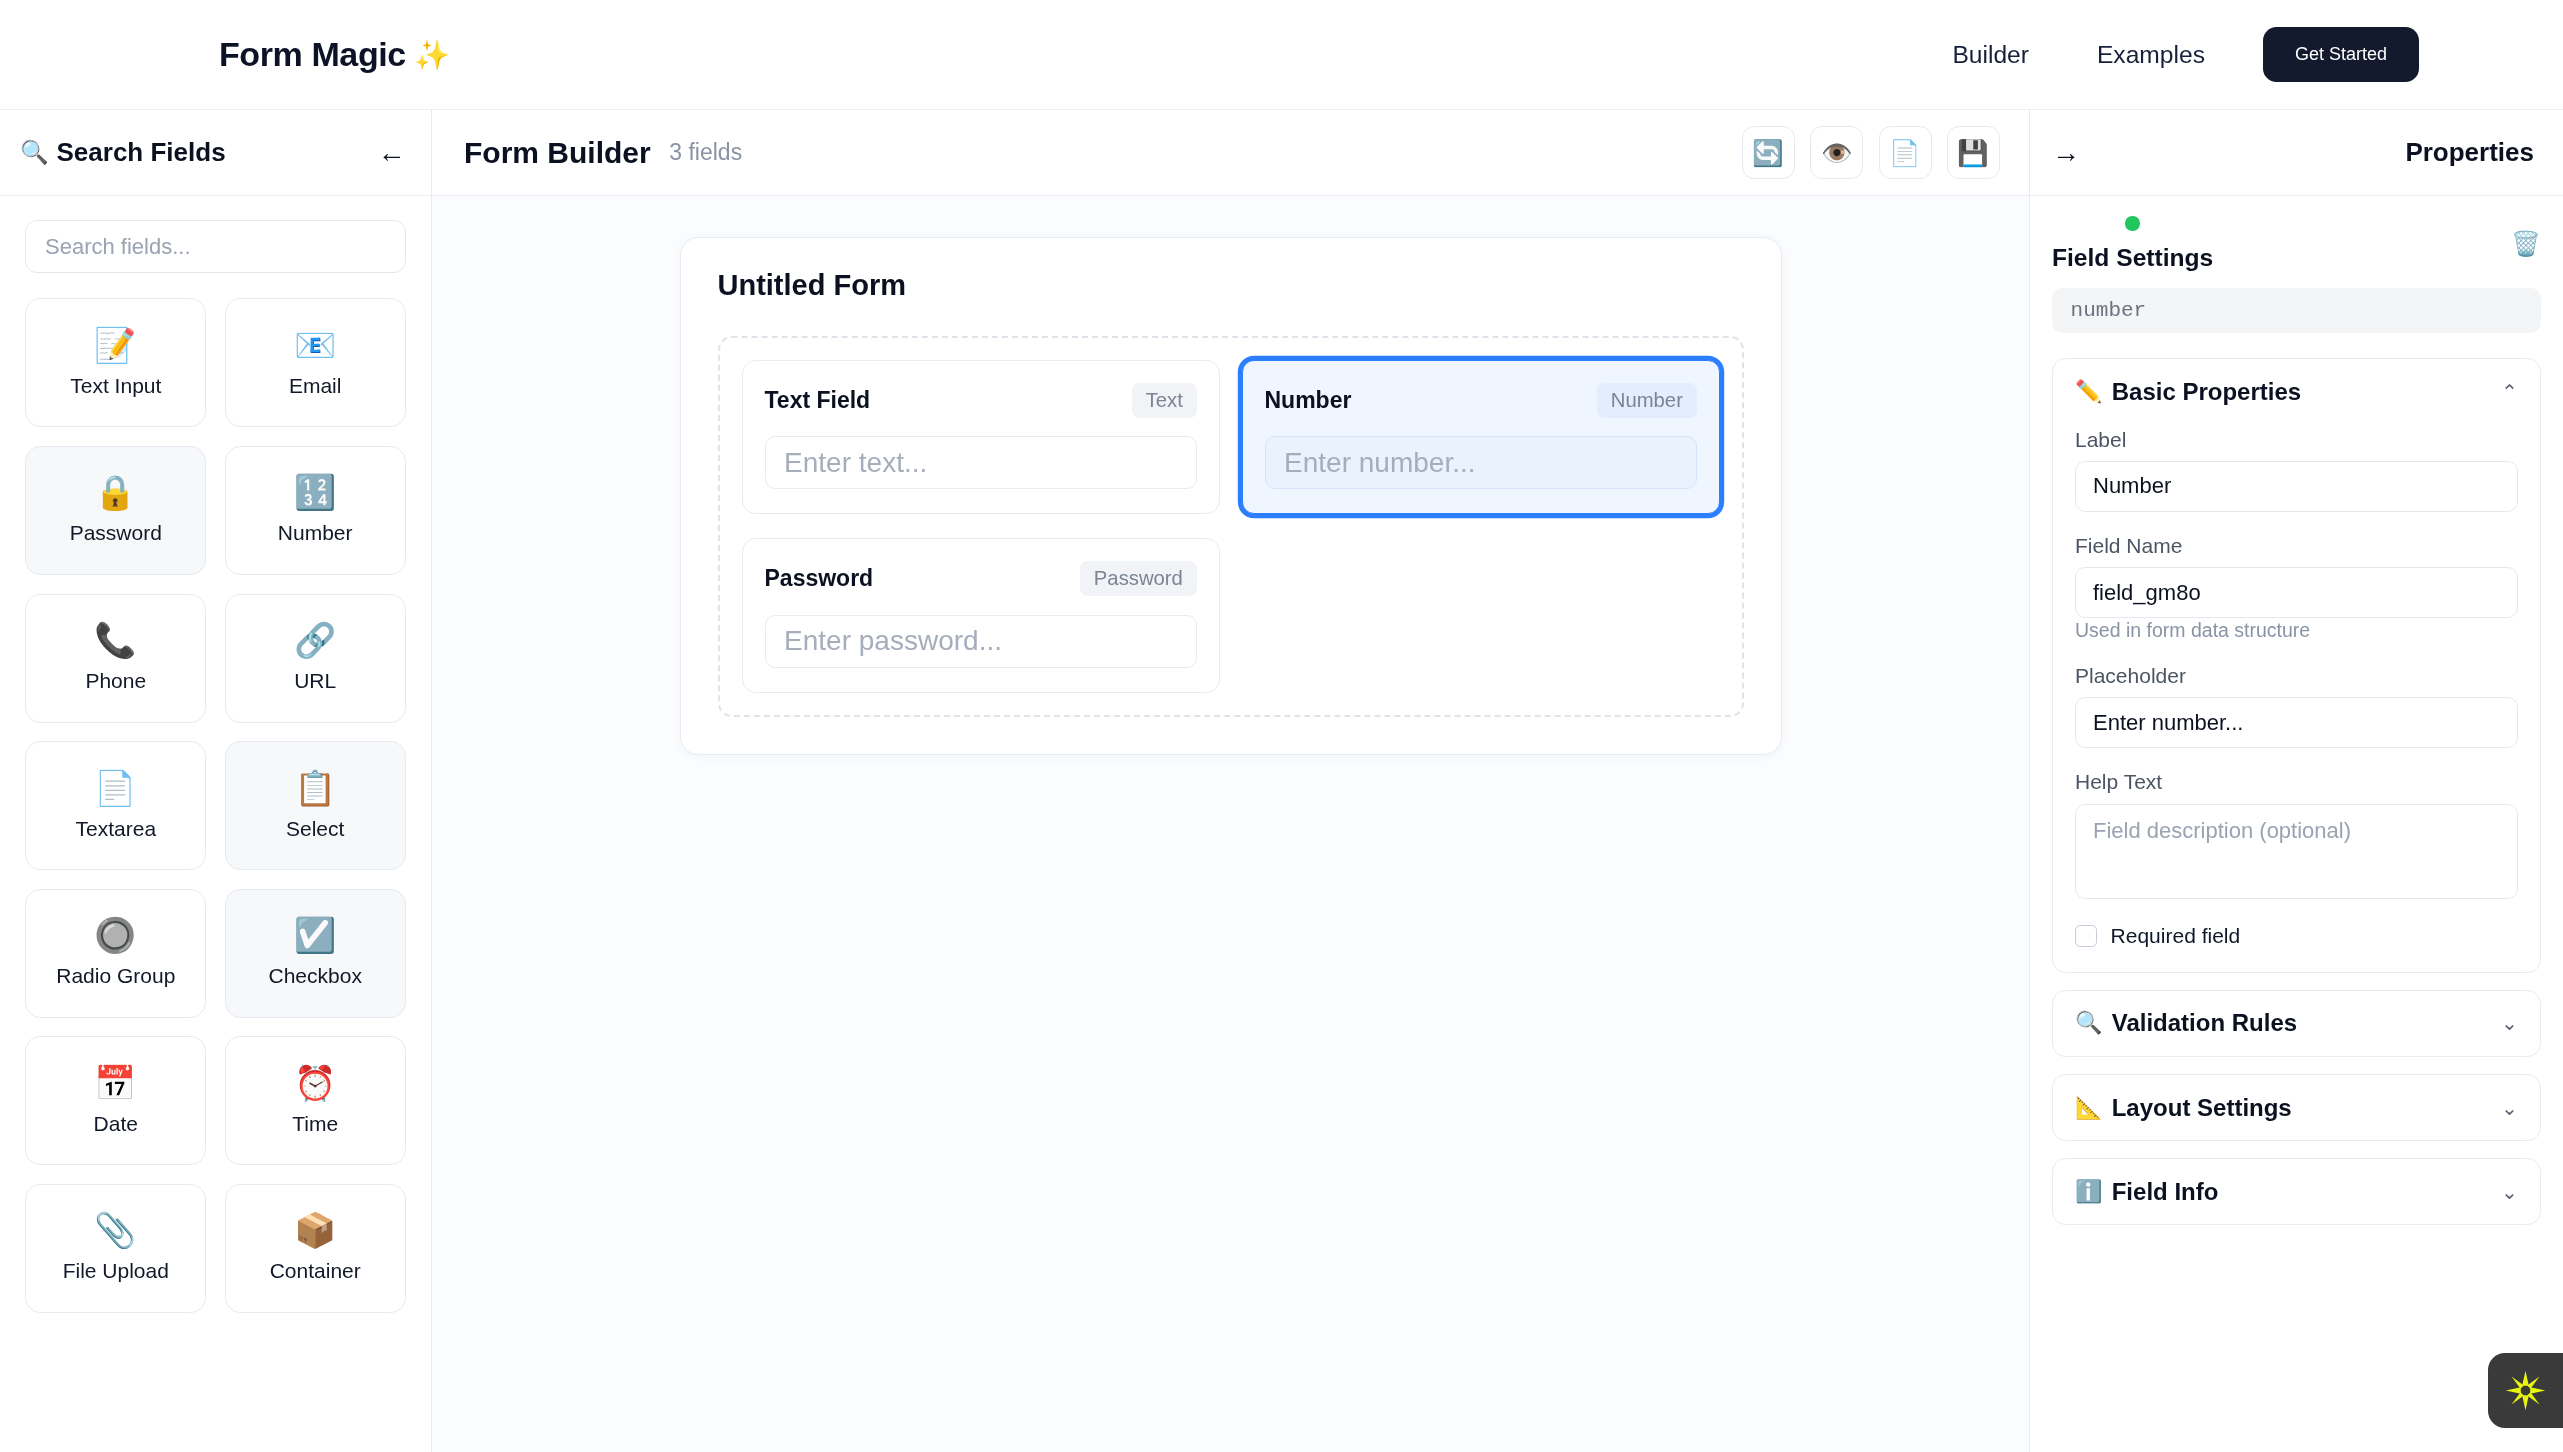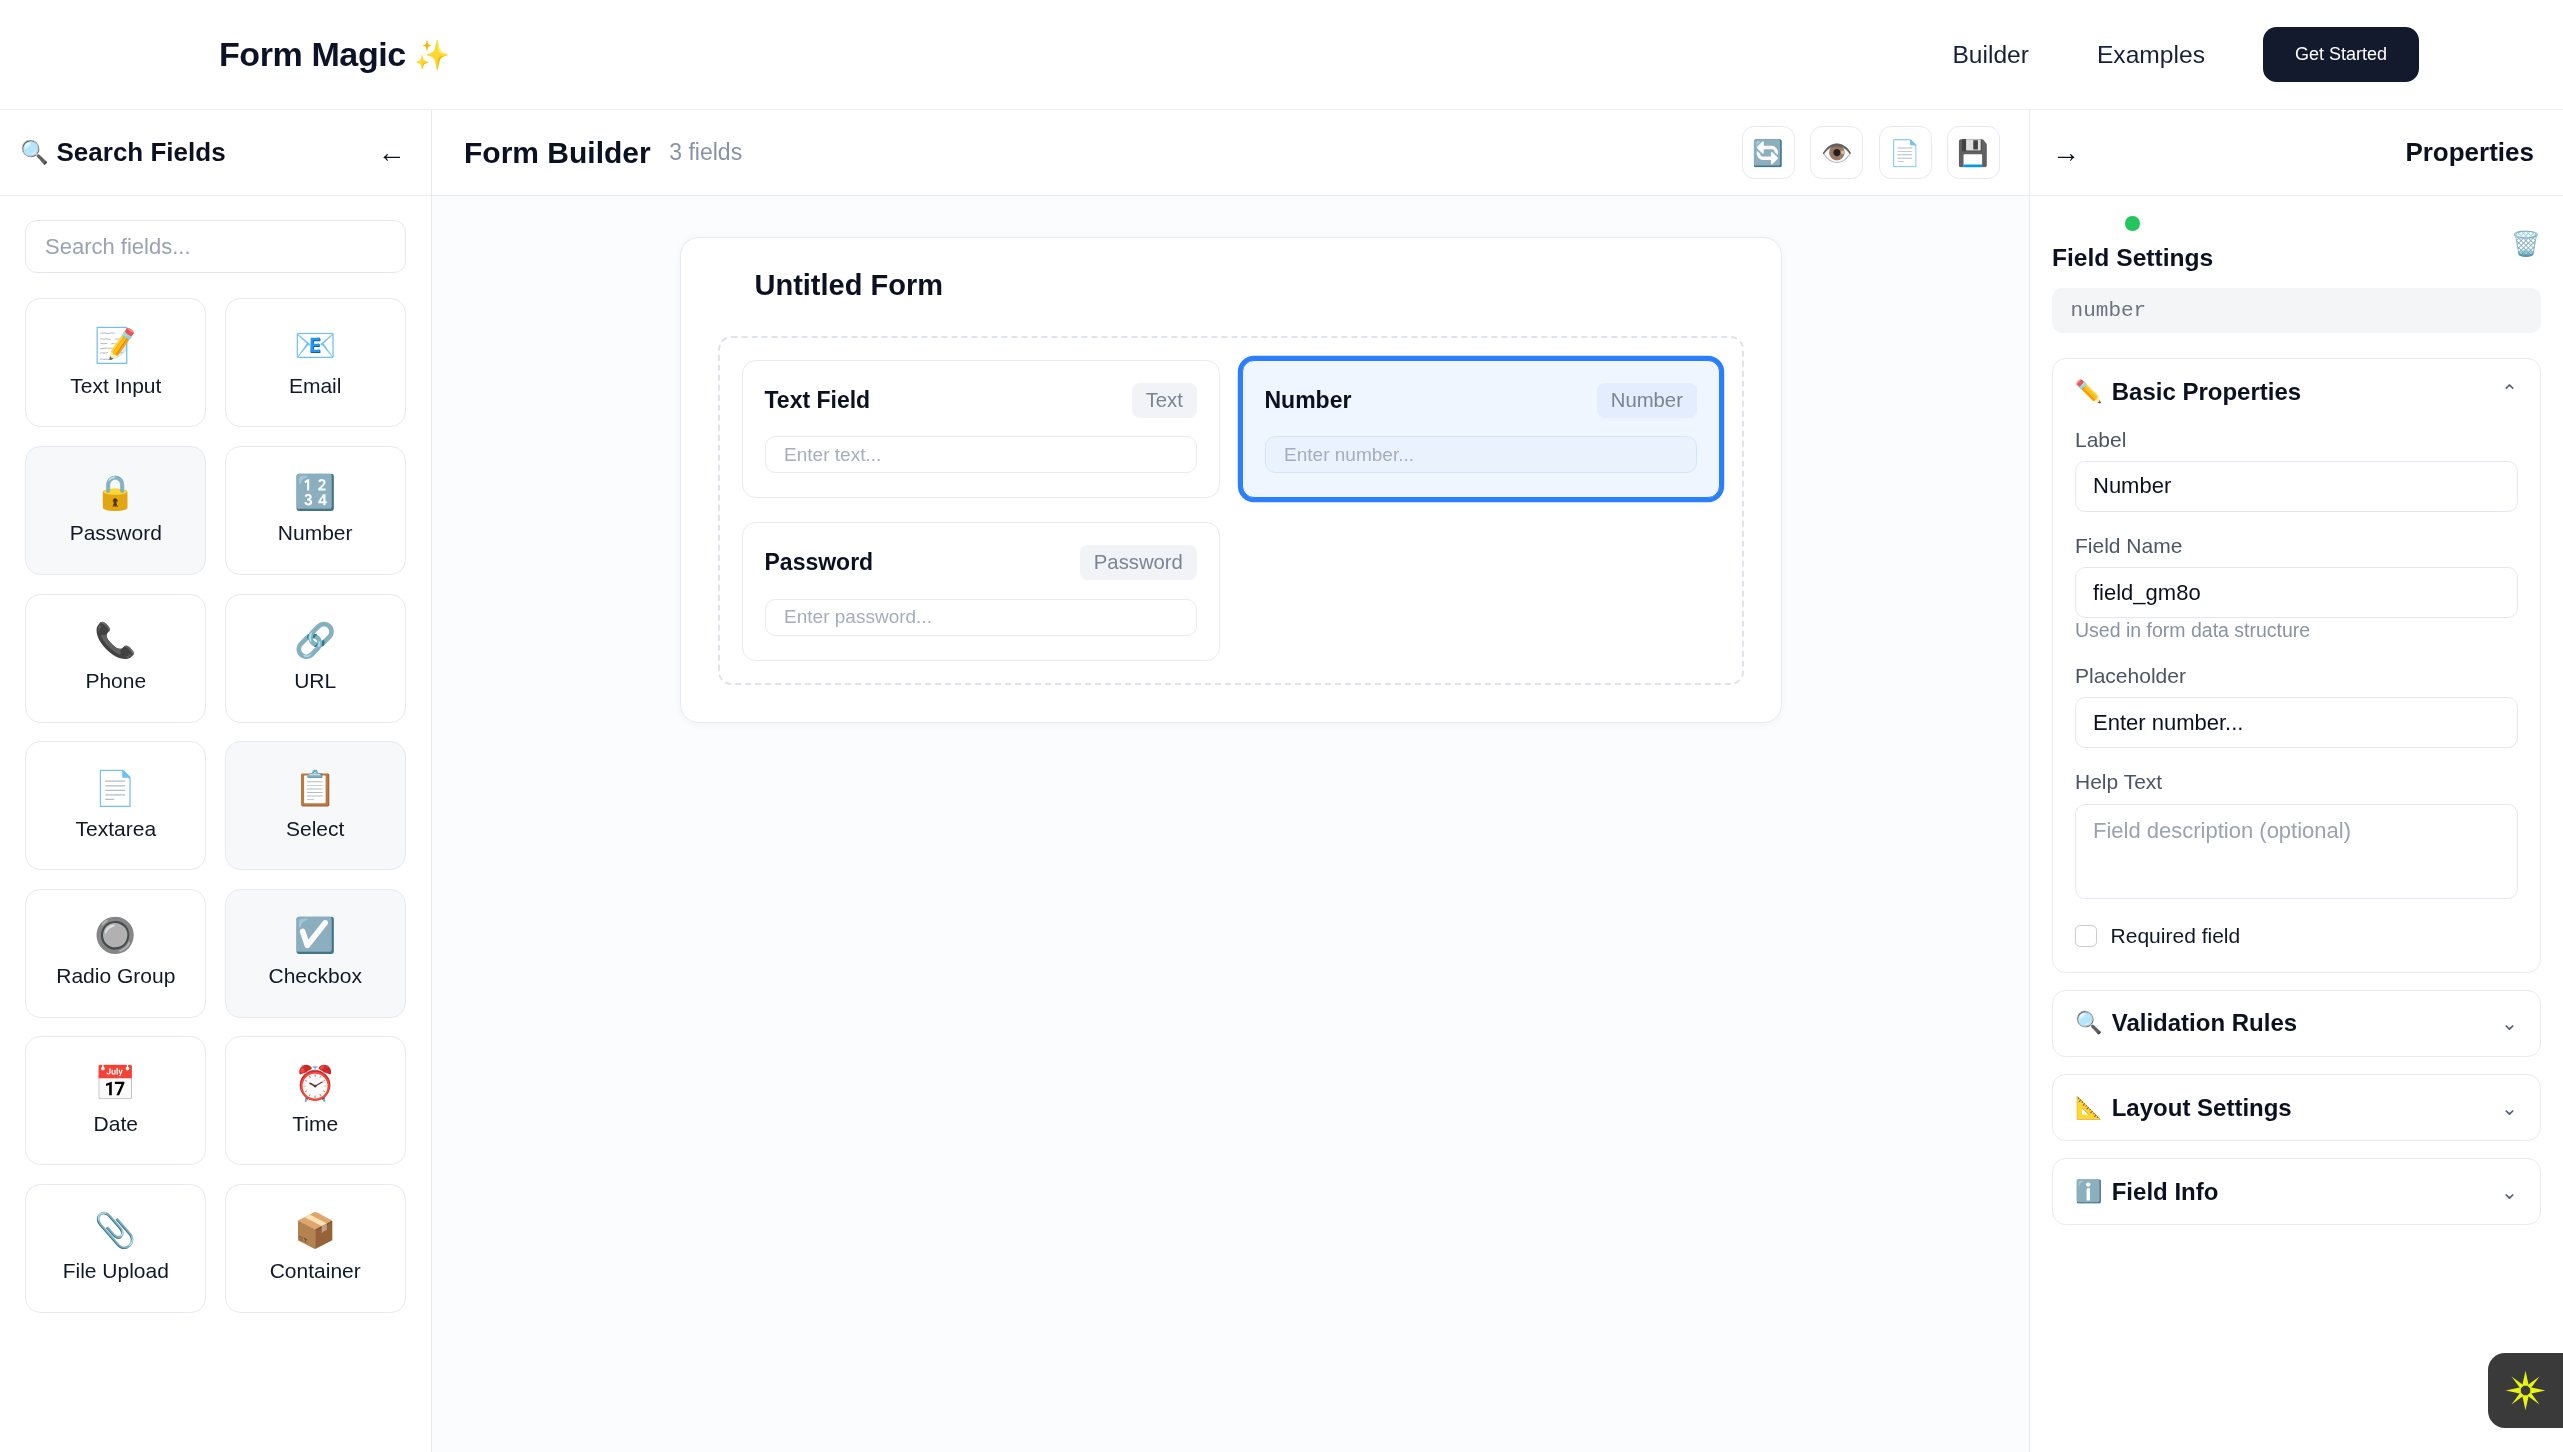--- a/index.html
+++ b/index.html
@@ -99,21 +99,21 @@
     width: 53px; height: 53px; border: 1.7px solid #e5e9f1; border-radius: 12px;
     background: #ffffff; display: flex; align-items: center; justify-content: center;
     font-size: 25.4px; cursor: pointer;
   }
   .canvas-scroll { flex: 1 1 auto; overflow: hidden; display: flex; justify-content: center; padding-top: 41px; }
   .form-card {
     width: 1102px; background: #ffffff; border: 1.7px solid #e8ebf1;
     border-radius: 18.6px; box-shadow: 0 1.7px 8.5px rgba(15,23,42,.04);
     padding: 30.5px 37px 37px 37px; height: fit-content;
   }
-  .form-title { font-size: 29px; font-weight: 700; color: #0b1120; margin-bottom: 34px; margin-left: 37px; }
+  .form-title { font-size: 29px; font-weight: 700; color: #0b1120; margin-bottom: 34px; }
   .dropzone {
     border: 2.5px dashed #dfe3ea; border-radius: 13.6px;
     padding: 22px; display: grid; grid-template-columns: 1fr 1fr;
     gap: 24px 22px; align-content: start;
   }
   .field-card {
     border: 1.7px solid #e7eaf1; border-radius: 13.6px; background: #ffffff;
     padding: 22px 22px 24px 22px; cursor: pointer; height: fit-content;
   }
   .field-card.selected {
@@ -121,23 +121,23 @@
     box-shadow: 0 0 0 4.2px #2b7fff; border-radius: 12px;
   }
   .field-top { display: flex; align-items: center; justify-content: space-between; margin-bottom: 18.6px; }
   .field-label { font-size: 23px; font-weight: 700; color: #0b1120; white-space: nowrap; }
   .field-badge {
     font-size: 20.3px; color: #7b8494; background: #f1f3f6;
     border-radius: 7.6px; padding: 6px 13.6px; white-space: nowrap;
   }
   .field-card.selected .field-badge { background: #e3edfd; }
   .field-input {
-    height: 37px; border: 1.7px solid #e7eaf1; border-radius: 10.2px;
+    height: 53px; border: 1.7px solid #e7eaf1; border-radius: 10.2px;
     background: #ffffff; display: flex; align-items: center;
-    padding: 0 18.6px; font-size: 19px; color: #a6adbb;
+    padding: 0 18.6px; font-size: 28px; color: #a6adbb;
   }
   .field-card.selected .field-input { background: #eaf2fe; border-color: #d5e4fb; }
 
   
   .props {
     width: 534px; flex: 0 0 534px; background: #ffffff;
     border-left: 1.7px solid #e7eaf1; display: flex; flex-direction: column; min-height: 0;
   }
   .props-head {
     height: 86px; flex: 0 0 86px; display: flex; align-items: center;

